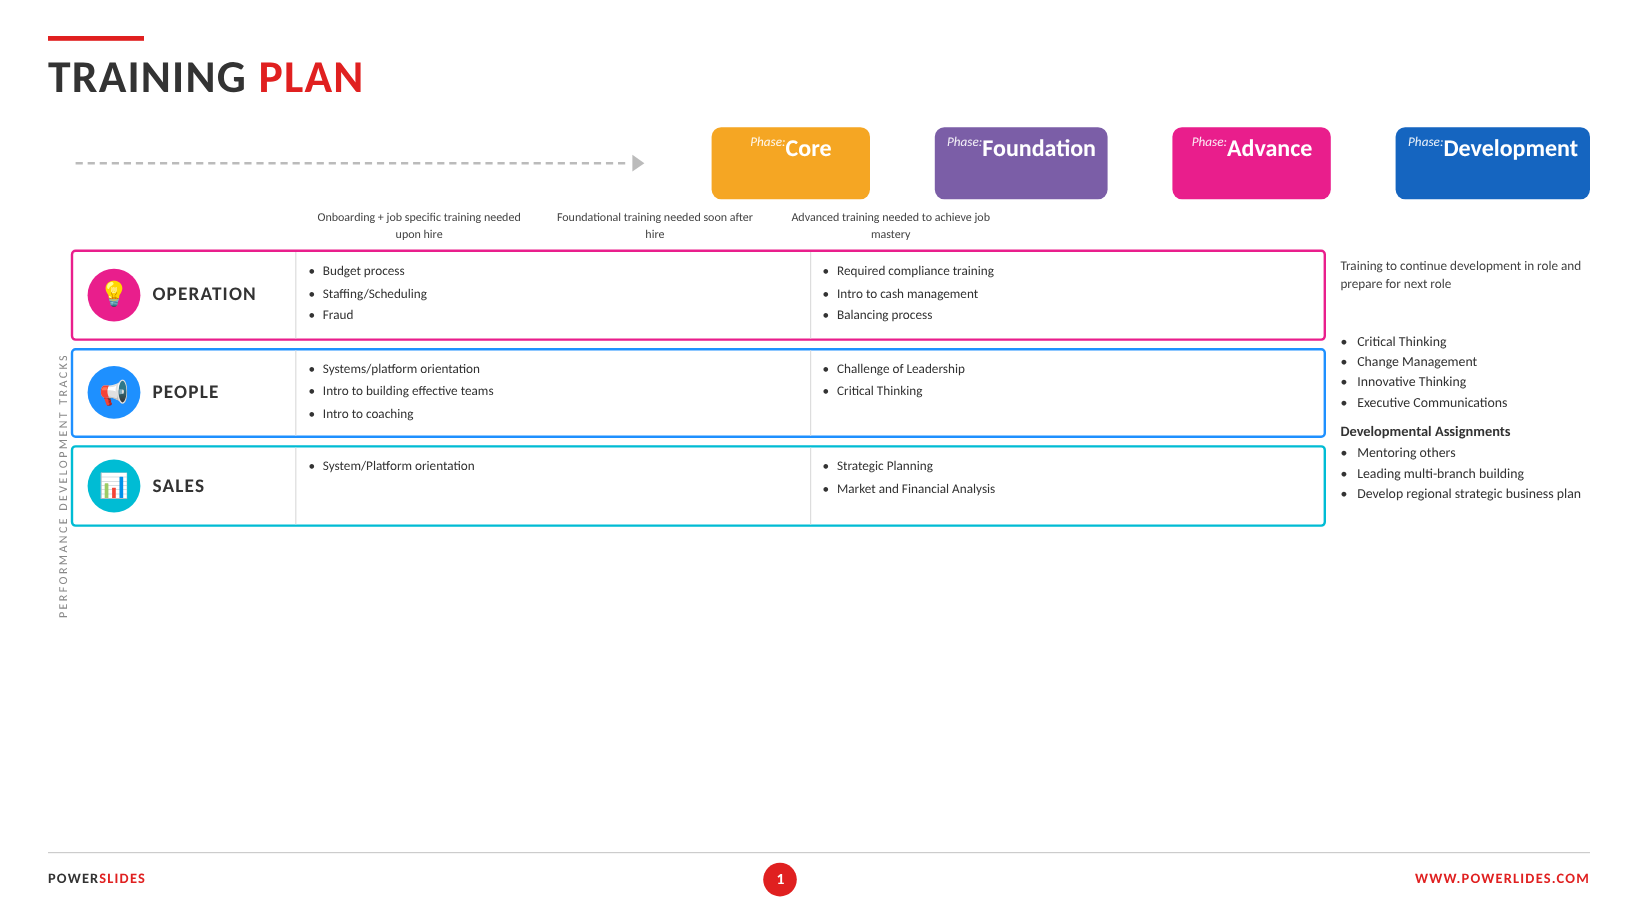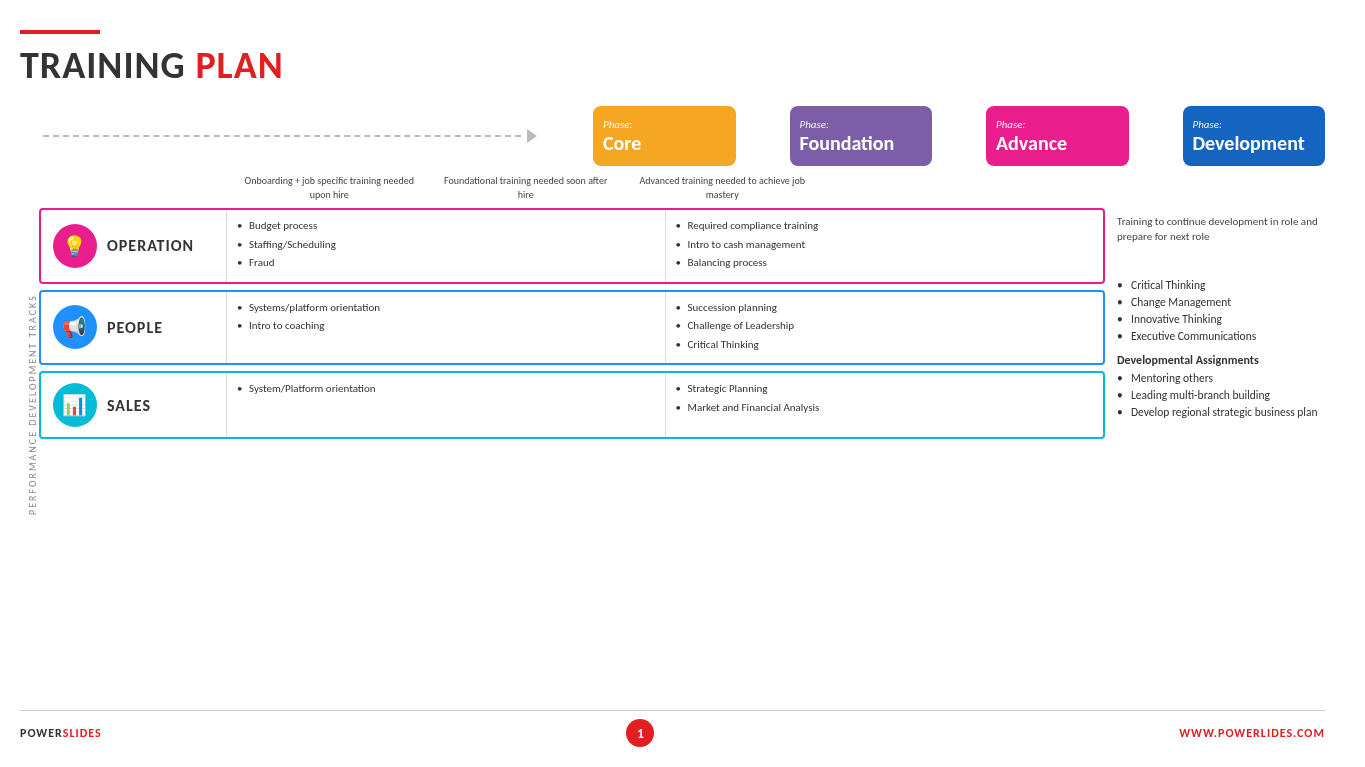--- a/index.html
+++ b/index.html
@@ -8,21 +8,21 @@
       background: #fff;
       width: 1365px;
       height: 767px;
       overflow: hidden;
       position: relative;
     }
     .page {
       width: 1365px;
       height: 767px;
       background: #fff;
-      padding: 30px 40px 20px 20px;
+      padding: 30px 40px 20px 40px;
       display: flex;
       flex-direction: column;
     }
     .header-line {
       width: 80px;
       height: 4px;
       background: #e02020;
       margin-bottom: 8px;
     }
     .title {
@@ -92,21 +92,21 @@
       width: 780px;
     }
     .phase-box {
       flex: 1;
       border-radius: 8px;
       padding: 6px 10px;
       text-align: left;
       color: #fff;
       min-height: 60px;
       display: flex;
-      flex-direction: column;
+      flex-direction: row;
       justify-content: center;
       margin-left: 48px;
     }
     .phase-box .phase-label {
       font-size: 11px;
       font-style: italic;
       opacity: 0.9;
       font-weight: 400;
     }
     .phase-box .phase-name {
@@ -373,26 +373,26 @@
 
           <div class="track-row people">
             <div class="track-label">
               <div class="track-icon icon-people">📢</div>
               <span class="track-name">PEOPLE</span>
             </div>
             <div class="track-cells">
               <div class="track-cell">
                 <ul>
                   <li>Systems/platform orientation</li>
+                  <li>Intro to building effective teams</li>
                   <li>Intro to coaching</li>
                 </ul>
               </div>
               <div class="track-cell">
                 <ul>
-                  <li>Succession planning</li>
                   <li>Challenge of Leadership</li>
                   <li>Critical Thinking</li>
                 </ul>
               </div>
             </div>
           </div>
 
           <div class="track-row sales">
             <div class="track-label">
               <div class="track-icon icon-sales">📊</div>

